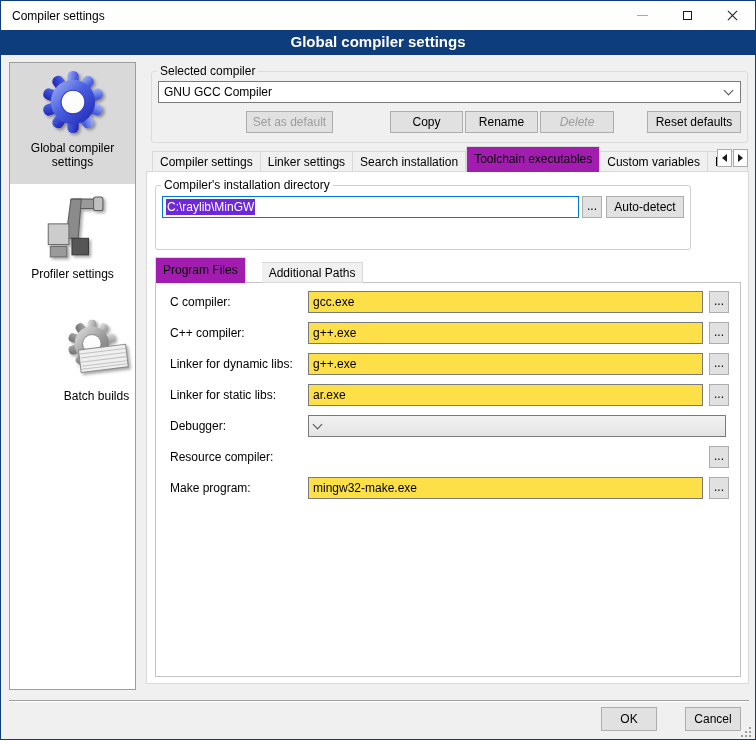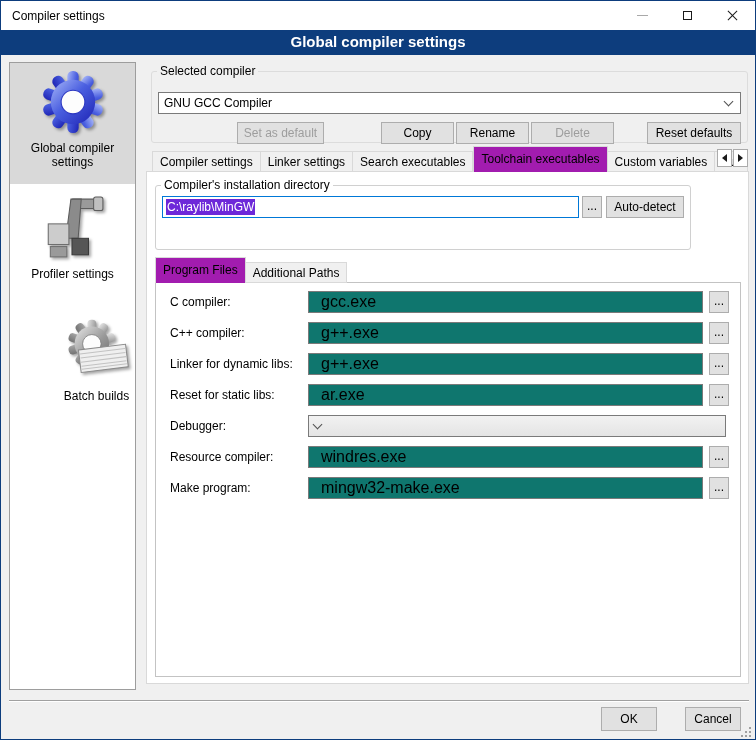--- a/index.html
+++ b/index.html
@@ -35,29 +35,29 @@
   .side-item.plain3 { margin-top:30px;padding-left:48px; }
 
   
   fieldset { border:1px solid #dcdcdc; border-radius:3px; }
   legend { font-size:12px; padding:0 3px; margin-left:5px; }
 
   .grp-compiler { position:absolute; left:150px; top:9px; width:597px; height:79px; }
   .combo { height:22px; border:1px solid #7a7a7a; background:#fff; display:flex; align-items:center; padding:0 8px 0 5px; }
   .combo .val { flex:1; white-space:nowrap; overflow:hidden; }
   .chev { width:7px; height:7px; border-right:1.5px solid #505050; border-bottom:1.5px solid #505050; transform:rotate(45deg); margin-top:-3px; }
-  .grp-compiler .combo { margin:14px 6px 0 6px; }
+  .grp-compiler .combo { margin:3px 6px 0 6px; }
 
   .btn { height:22px; background:#e1e1e1; border:1px solid #adadad; font-family:"Liberation Sans",sans-serif; font-size:12px; text-align:center; line-height:20px; cursor:default; }
   .btn.disabled { color:#9d9d9d; }
   .btn-row { display:flex; margin:8px 6px 0 6px; justify-content:flex-end;align-items:flex-end; }
   .btn-setdef { width:87px; }
   .btn-copy { width:73px; margin-left:57px; }
   .btn-rename { width:73px; margin-left:2px; }
-  .btn-delete { width:83px; margin-left:2px; }
+  .btn-delete { width:74px; margin-left:2px;font-style:italic; }
   .btn-reset { width:94px; margin-left:33px; }
 
   
   .tabstrip { position:absolute; display:flex; align-items:flex-end; z-index:3; }
   .tabstrip1 { left:151px; top:91px; width:596px; height:26px; }
   .tab { height:21px; background:#f0f0f0; border:1px solid #d9d9d9; border-left:none; padding:0 7px; line-height:20px; white-space:nowrap; cursor:default; }
   .tab:first-child { border-left:1px solid #d9d9d9; }
   .tab.active { height:26px; background:#a21caf; border:1px solid #d9d9d9; border-bottom:none; line-height:24px; z-index:4; }
   .tab.clip { width:44px; overflow:hidden; padding-right:0; }
   .tab-scrollers { position:absolute; right:0; top:3px; display:flex; }
@@ -69,26 +69,26 @@
   .tabpage { position:absolute; left:145px; top:116px; width:603px; height:513px; background:#fff; border:1px solid #d9d9d9; }
 
   .grp-dir { position:absolute; left:8px; top:6px; width:536px; height:72px; border-color:#d0d0d0; }
   .dir-row { display:flex; align-items:center; margin:4px 6px 0 6px; }
   .pathbox { flex:1; height:22px; border:1px solid #0078d7; background:#fff; display:flex; align-items:center; padding-left:3px; }
   .pathbox .sel { background:#6d28d9; color:#fff; padding:1px 1px; }
   .btn-small { width:20px; margin-left:3px; line-height:18px; }
   .btn-autodetect { width:78px; margin-left:4px; }
   .note { margin:3px 0 0 6px; color:#8b0b10; white-space:nowrap; overflow:hidden; width:572px; }
 
-  .tabstrip2 { left:8px; top:85px; width:586px; height:26px; }
+  .tabstrip2 { left:8px; top:85px; width:586px; height:26px;gap:16px; }
 
   .innerpanel { position:absolute; left:8px; top:110px; width:586px; height:395px; background:#fff; border:1px solid #c3c3c3; }
   .frow { position:absolute; left:0; width:100%; height:22px; display:flex; align-items:center; }
   .frow .flabel { position:absolute; left:14px; width:135px; }
-  .frow .fin { position:absolute; left:152px; width:395px; height:22px; border:1px solid #7a7a7a; font-family:"Liberation Sans",sans-serif; font-size:16px; padding-left:12px; background:#0f766e; }
+  .frow .fin { position:absolute; left:152px; width:395px; height:22px; border:1px solid #7a7a7a; font-family:"Liberation Sans",sans-serif; font-size:12px; padding-left:4px; background:#fde047; }
   .frow .browse { position:absolute; left:550px; width:20px; }
   .frow .fcombo { position:absolute; left:152px; width:418px; background:linear-gradient(#f2f2f2,#e4e4e4); }
   .r0{top:8px}.r1{top:39px}.r2{top:70px}.r3{top:101px}.r4{top:132px}.r5{top:163px}.r6{top:194px}
 
   
   .divider { position:absolute; left:8px; top:645px; width:740px; height:2px; border-top:1px solid #a0a0a0; border-bottom:1px solid #fff; }
   .footer-btn { position:absolute; top:652px; height:24px; line-height:22px; }
   .btn-ok { left:600px; width:56px; }
   .btn-cancel { left:684px; width:56px; }
   .grip { position:absolute; right:2px; bottom:0px; width:14px; height:14px; }
@@ -196,21 +196,21 @@
         <div class="btn btn-copy">Copy</div>
         <div class="btn btn-rename">Rename</div>
         <div class="btn disabled btn-delete">Delete</div>
         <div class="btn btn-reset">Reset defaults</div>
       </div>
     </fieldset>
 
     <div class="tabstrip tabstrip1">
       <div class="tab">Compiler settings</div>
       <div class="tab">Linker settings</div>
-      <div class="tab">Search executables</div>
+      <div class="tab">Search installation</div>
       <div class="tab active">Toolchain executables</div>
       <div class="tab">Custom variables</div>
       <div class="tab clip">Build options</div>
       <div class="tab-scrollers">
         <div class="scroll-btn">
             <div class="tri-left"></div>
           </div>
         <div class="scroll-btn">
             <div class="tri-right"></div>
           </div>
@@ -249,35 +249,34 @@
           <div class="btn btn-small browse">...</div>
         </div>
 
         <div class="frow r2">
           <span class="flabel">Linker for dynamic libs:</span>
           <input class="fin" value="g++.exe" style="">
           <div class="btn btn-small browse">...</div>
         </div>
 
         <div class="frow r3">
-          <span class="flabel">Reset for static libs:</span>
+          <span class="flabel">Linker for static libs:</span>
           <input class="fin" value="ar.exe" style="">
           <div class="btn btn-small browse">...</div>
         </div>
 
         <div class="frow r4">
           <span class="flabel">Debugger:</span>
           <div class="combo fcombo">
             <span class="chev"></span>
           </div>
         </div>
 
         <div class="frow r5">
           <span class="flabel">Resource compiler:</span>
-          <input class="fin" value="windres.exe" style="">
           <div class="btn btn-small browse">...</div>
         </div>
 
         <div class="frow r6">
           <span class="flabel">Make program:</span>
           <input class="fin" value="mingw32-make.exe" style="">
           <div class="btn btn-small browse">...</div>
         </div>
 
       </div>

